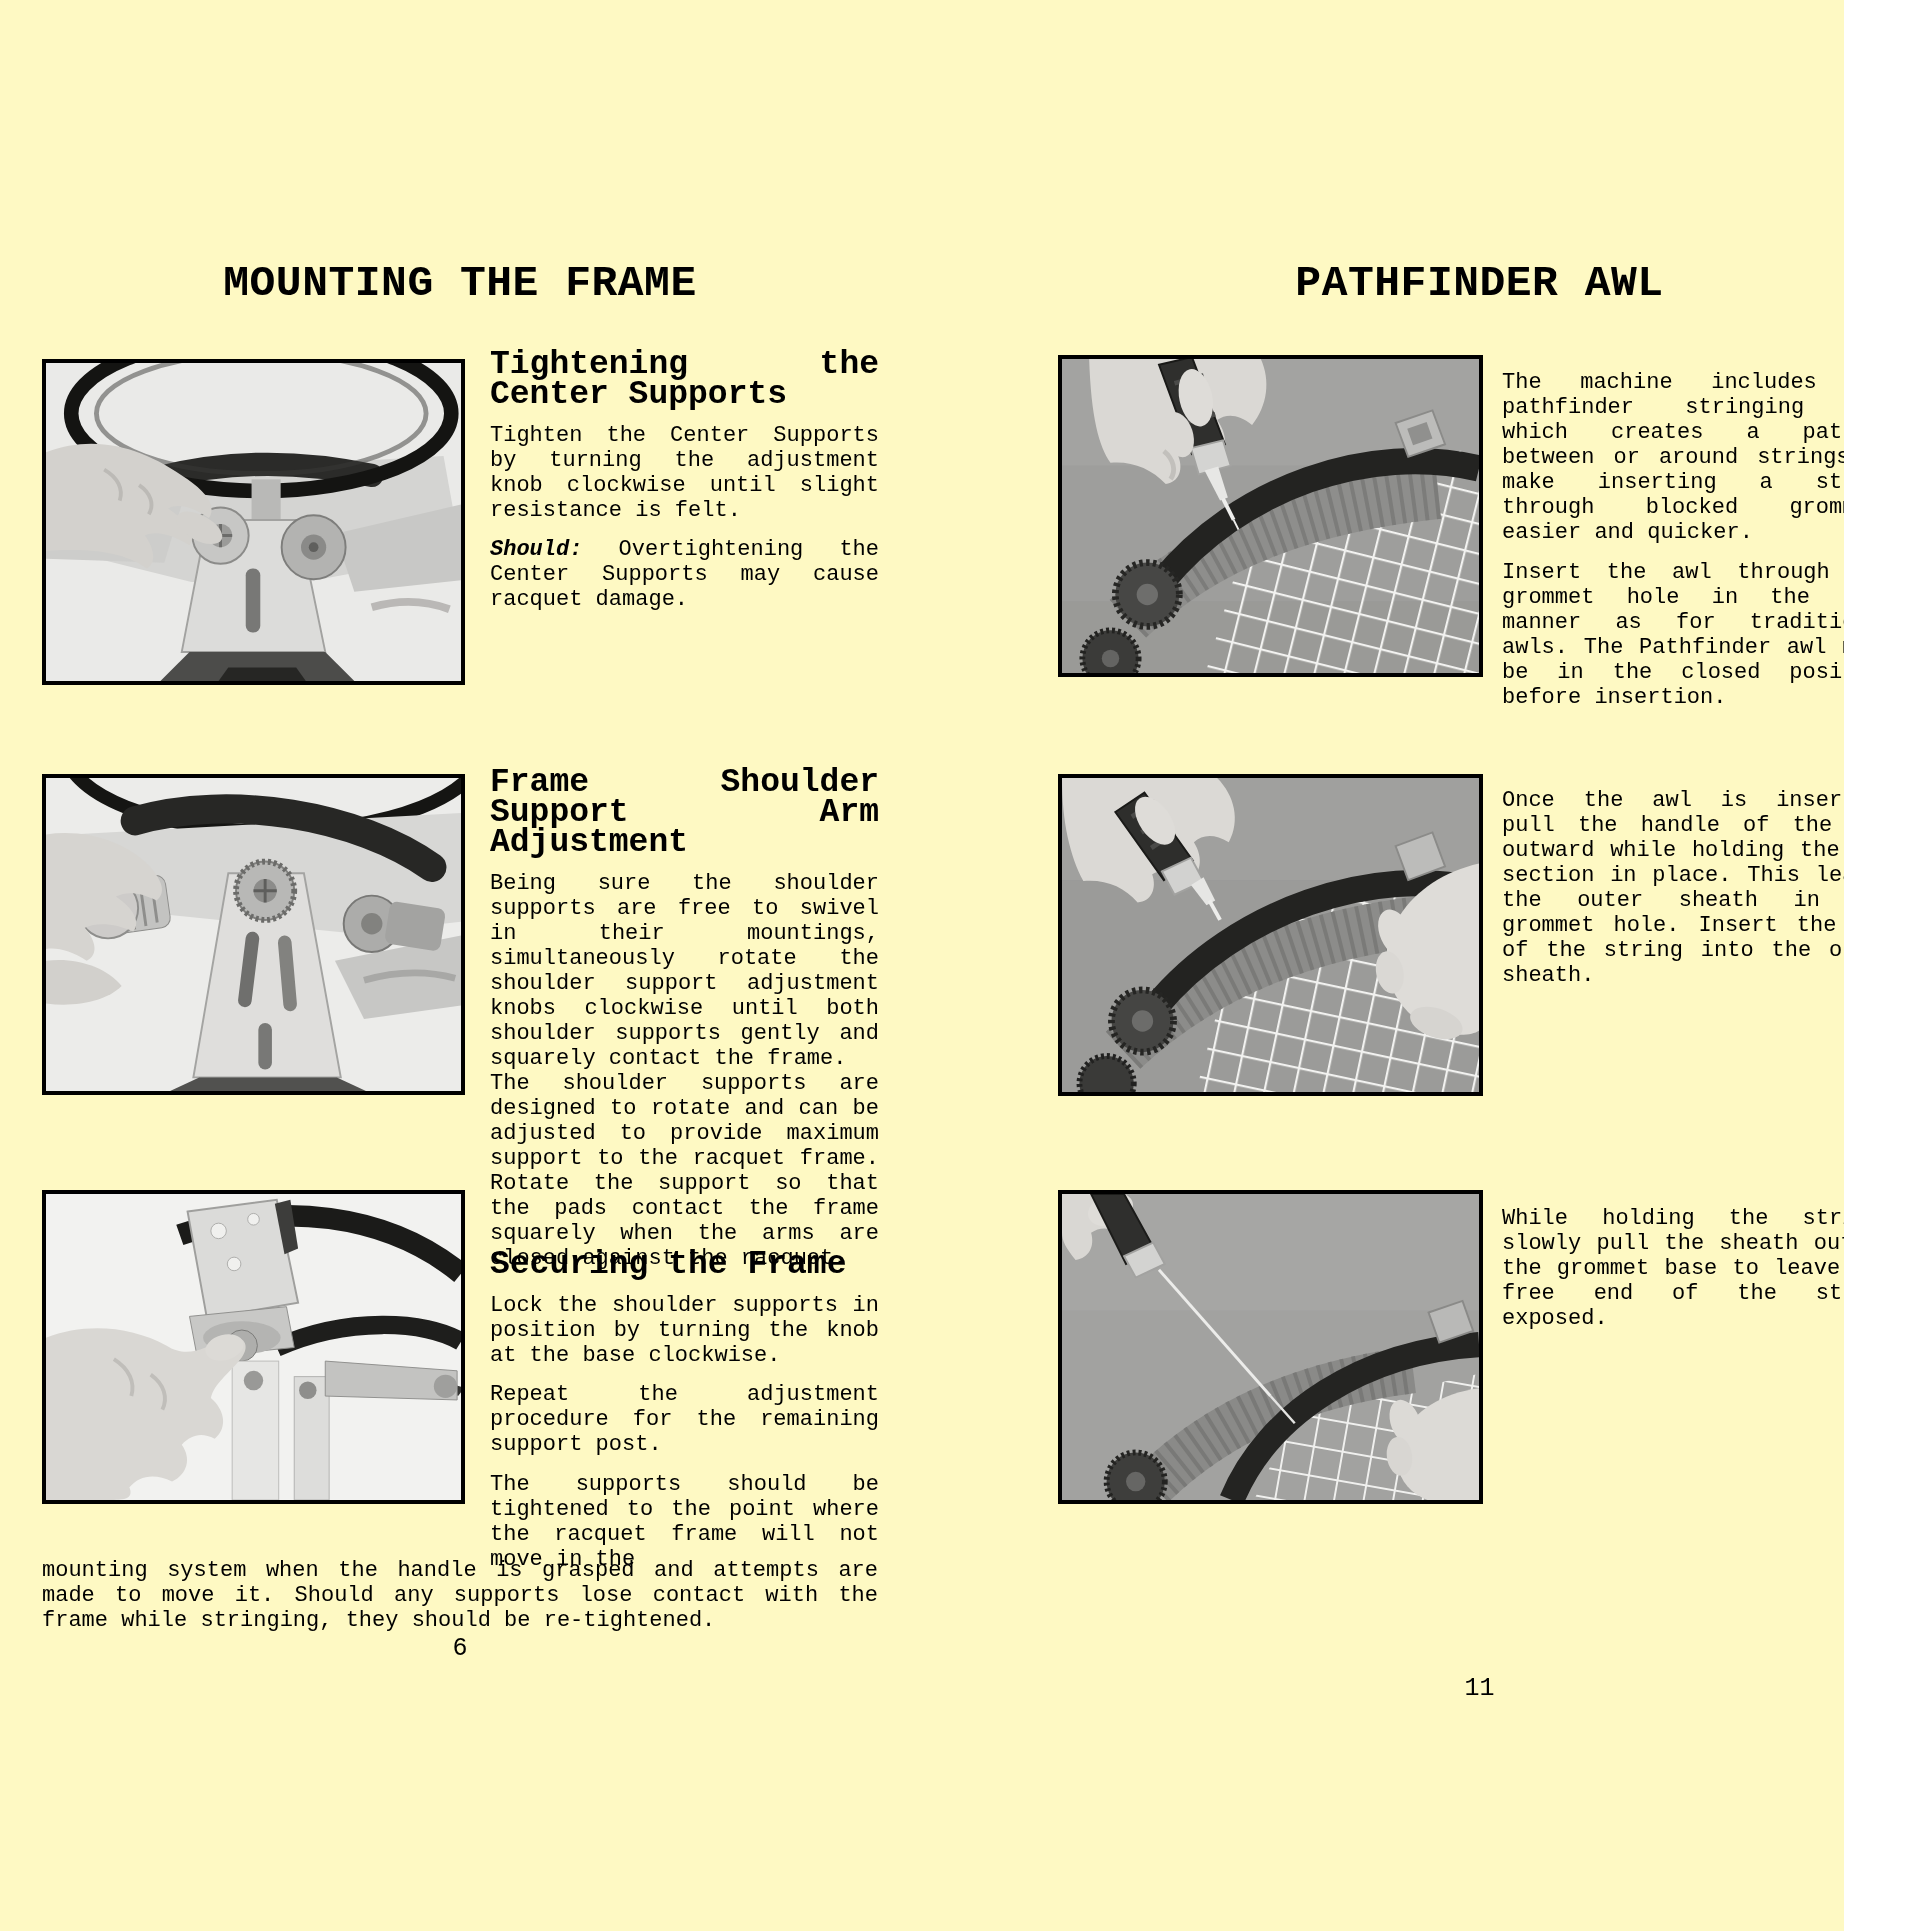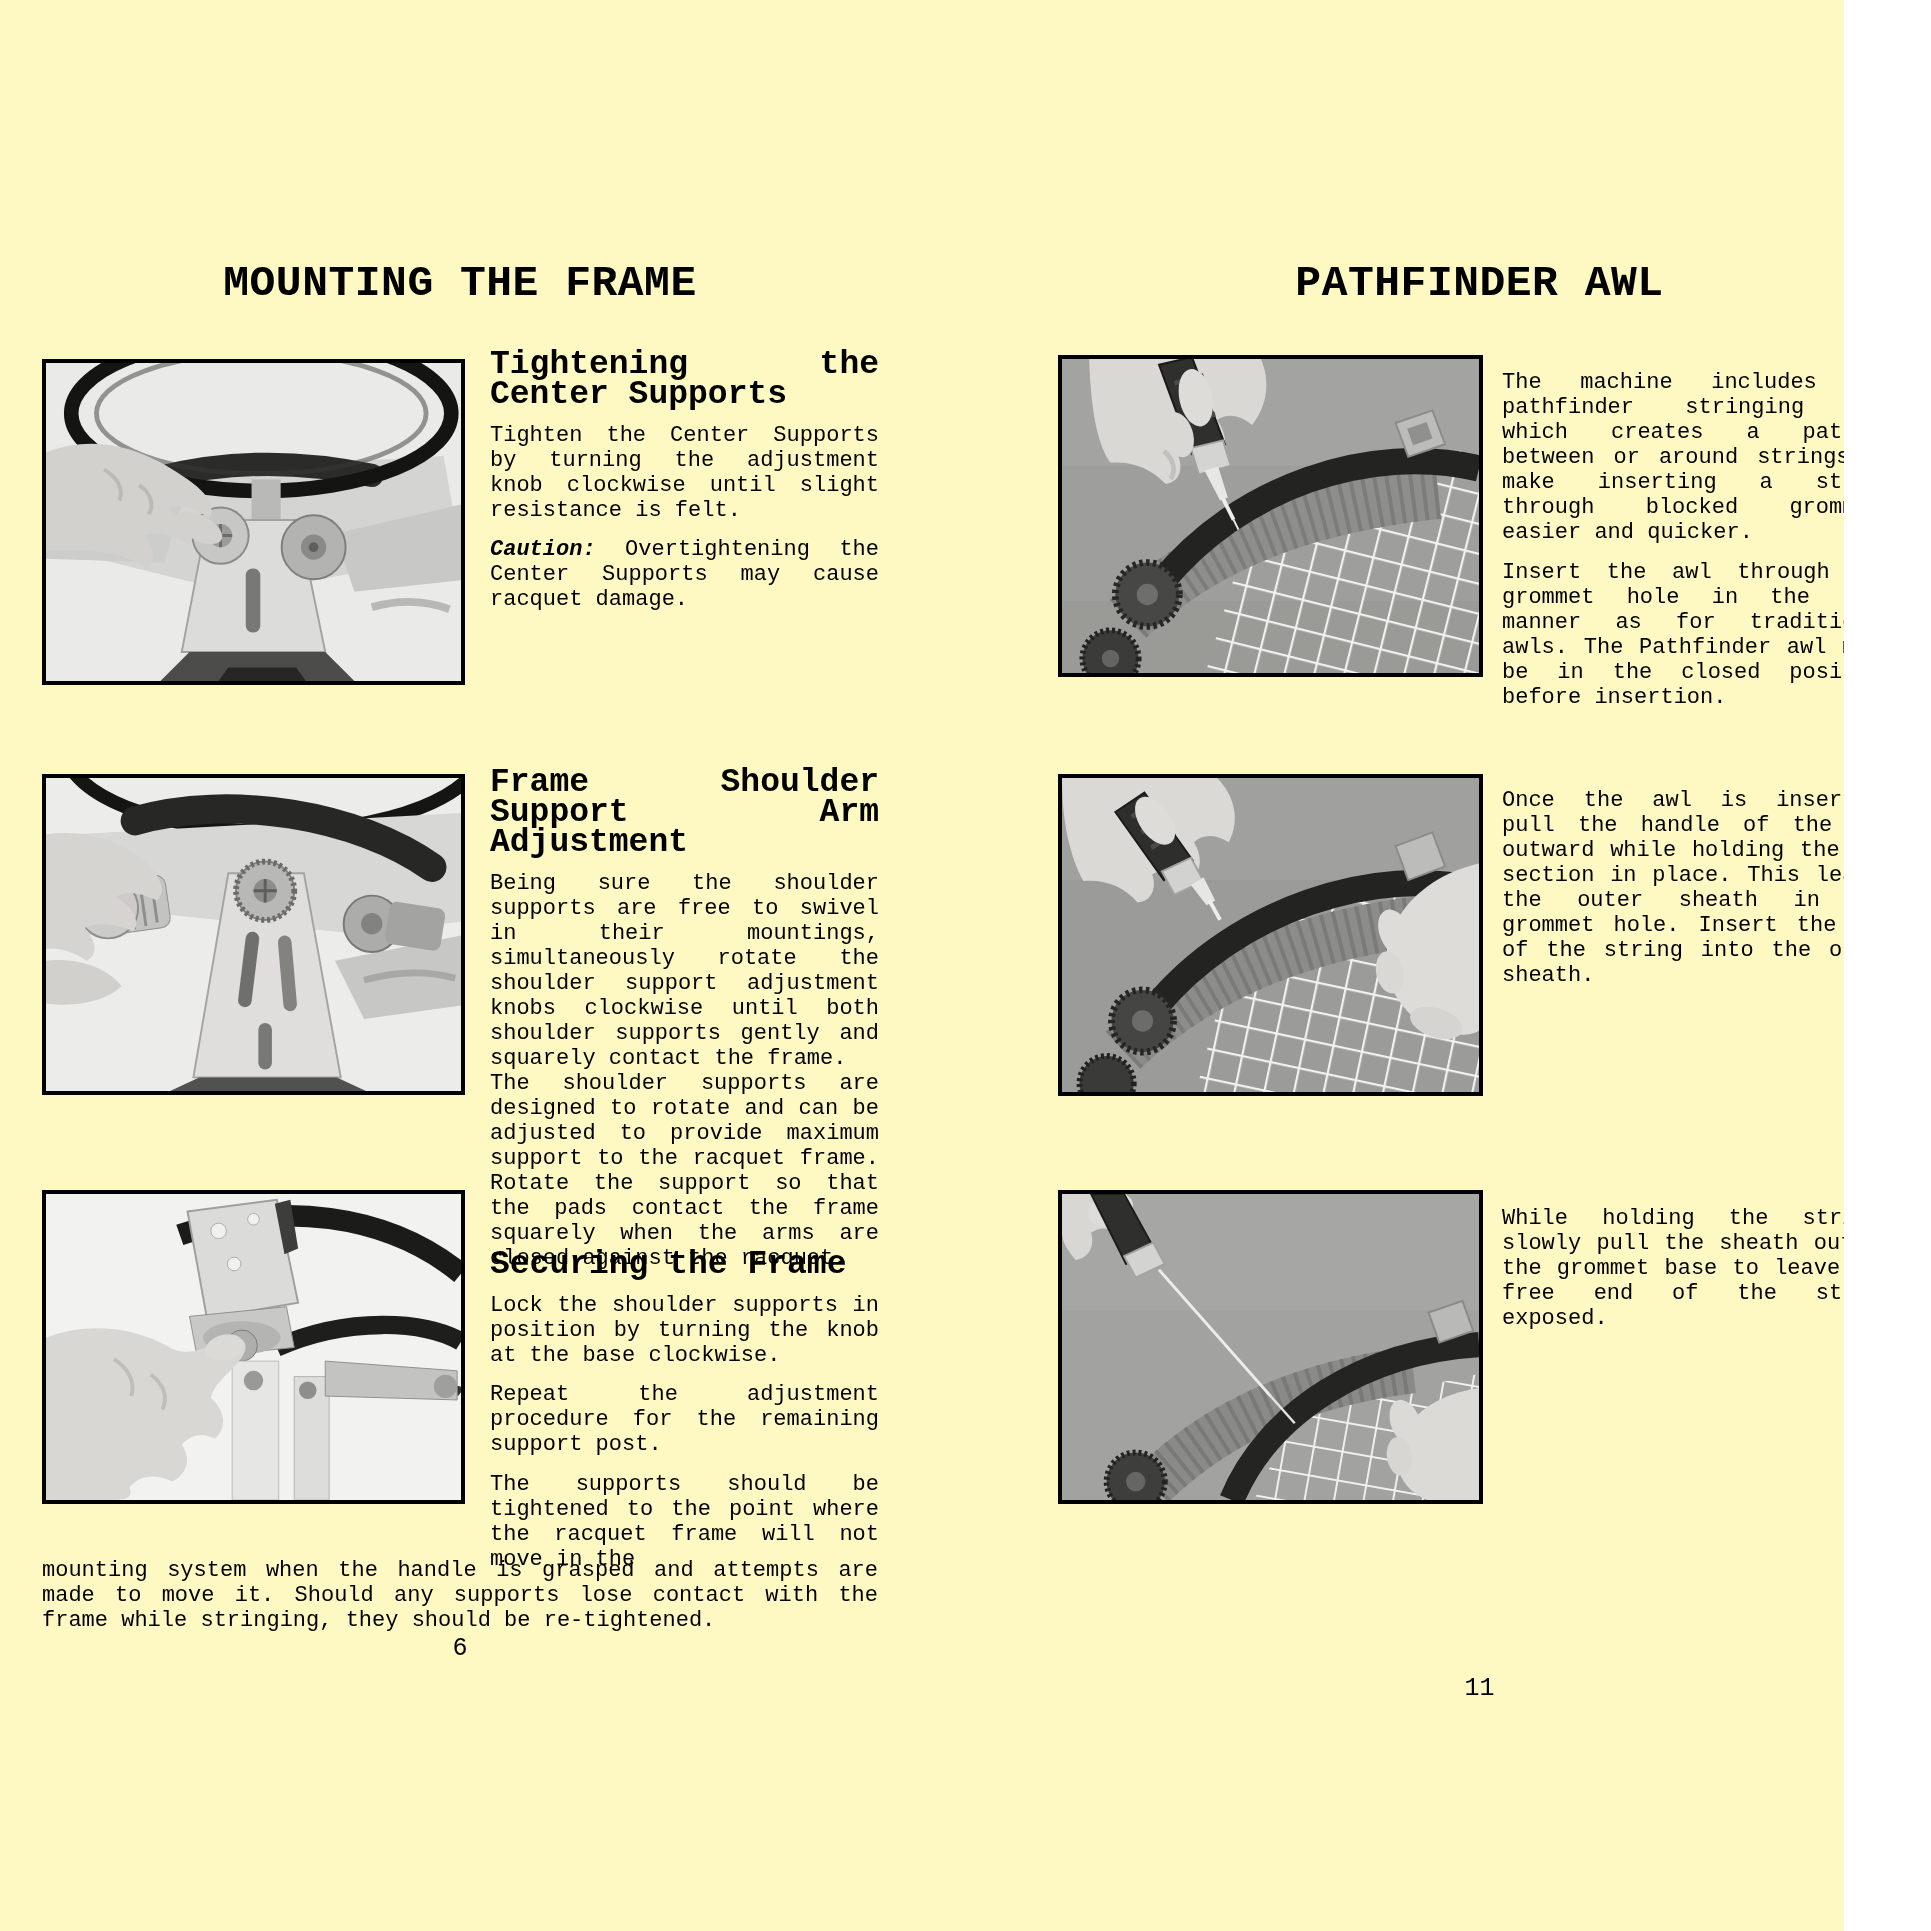--- a/index.html
+++ b/index.html
@@ -61,21 +61,21 @@
         <ellipse cx="158" cy="170" rx="26" ry="13" fill="#d3d1cd" transform="rotate(28 158 170)"></ellipse>
         <path d="M60,110 C74,118 80,130 76,142" stroke="#bcbab6" stroke-width="4" fill="none"></path>
         <path d="M96,126 C108,134 112,146 106,156" stroke="#bcbab6" stroke-width="4" fill="none"></path>
       </g>
     </svg>
   </div>
 
   <div class="textcol col-l" style="top:350px;">
     <div class="sec-heading">Tightening the Center Supports</div>
     <p>Tighten the Center Supports by turning the adjustment knob clockwise until slight resistance is felt.</p>
-    <p class="tight"><span class="caution-label">Caution:</span><span> Overtightening the Center Supports may cause racquet damage.</span></p>
+    <p class="tight"><span class="caution-label">Should:</span><span> Overtightening the Center Supports may cause racquet damage.</span></p>
   </div>
 
   <div class="photo" style="left:42px;top:774px;width:423px;height:321px;">
     <svg viewBox="0 0 428 322" preserveAspectRatio="none">
       <rect x="0" y="0" width="428" height="322" fill="#ececea"></rect>
       <ellipse cx="235" cy="-30" rx="215" ry="85" fill="none" stroke="#151513" stroke-width="14"></ellipse>
       <polygon points="26,58 428,36 428,148 318,160 118,140" fill="#d7d7d5"></polygon>
       <path d="M92,44 C190,16 322,38 398,92" stroke="#272725" stroke-width="30" fill="none" stroke-linecap="round"></path>
       <polygon points="298,188 428,162 428,234 328,248" fill="#c7c7c5"></polygon>
       <path d="M328,208 q50,-14 94,-2" stroke="#a8a8a6" stroke-width="7" fill="none"></path>

